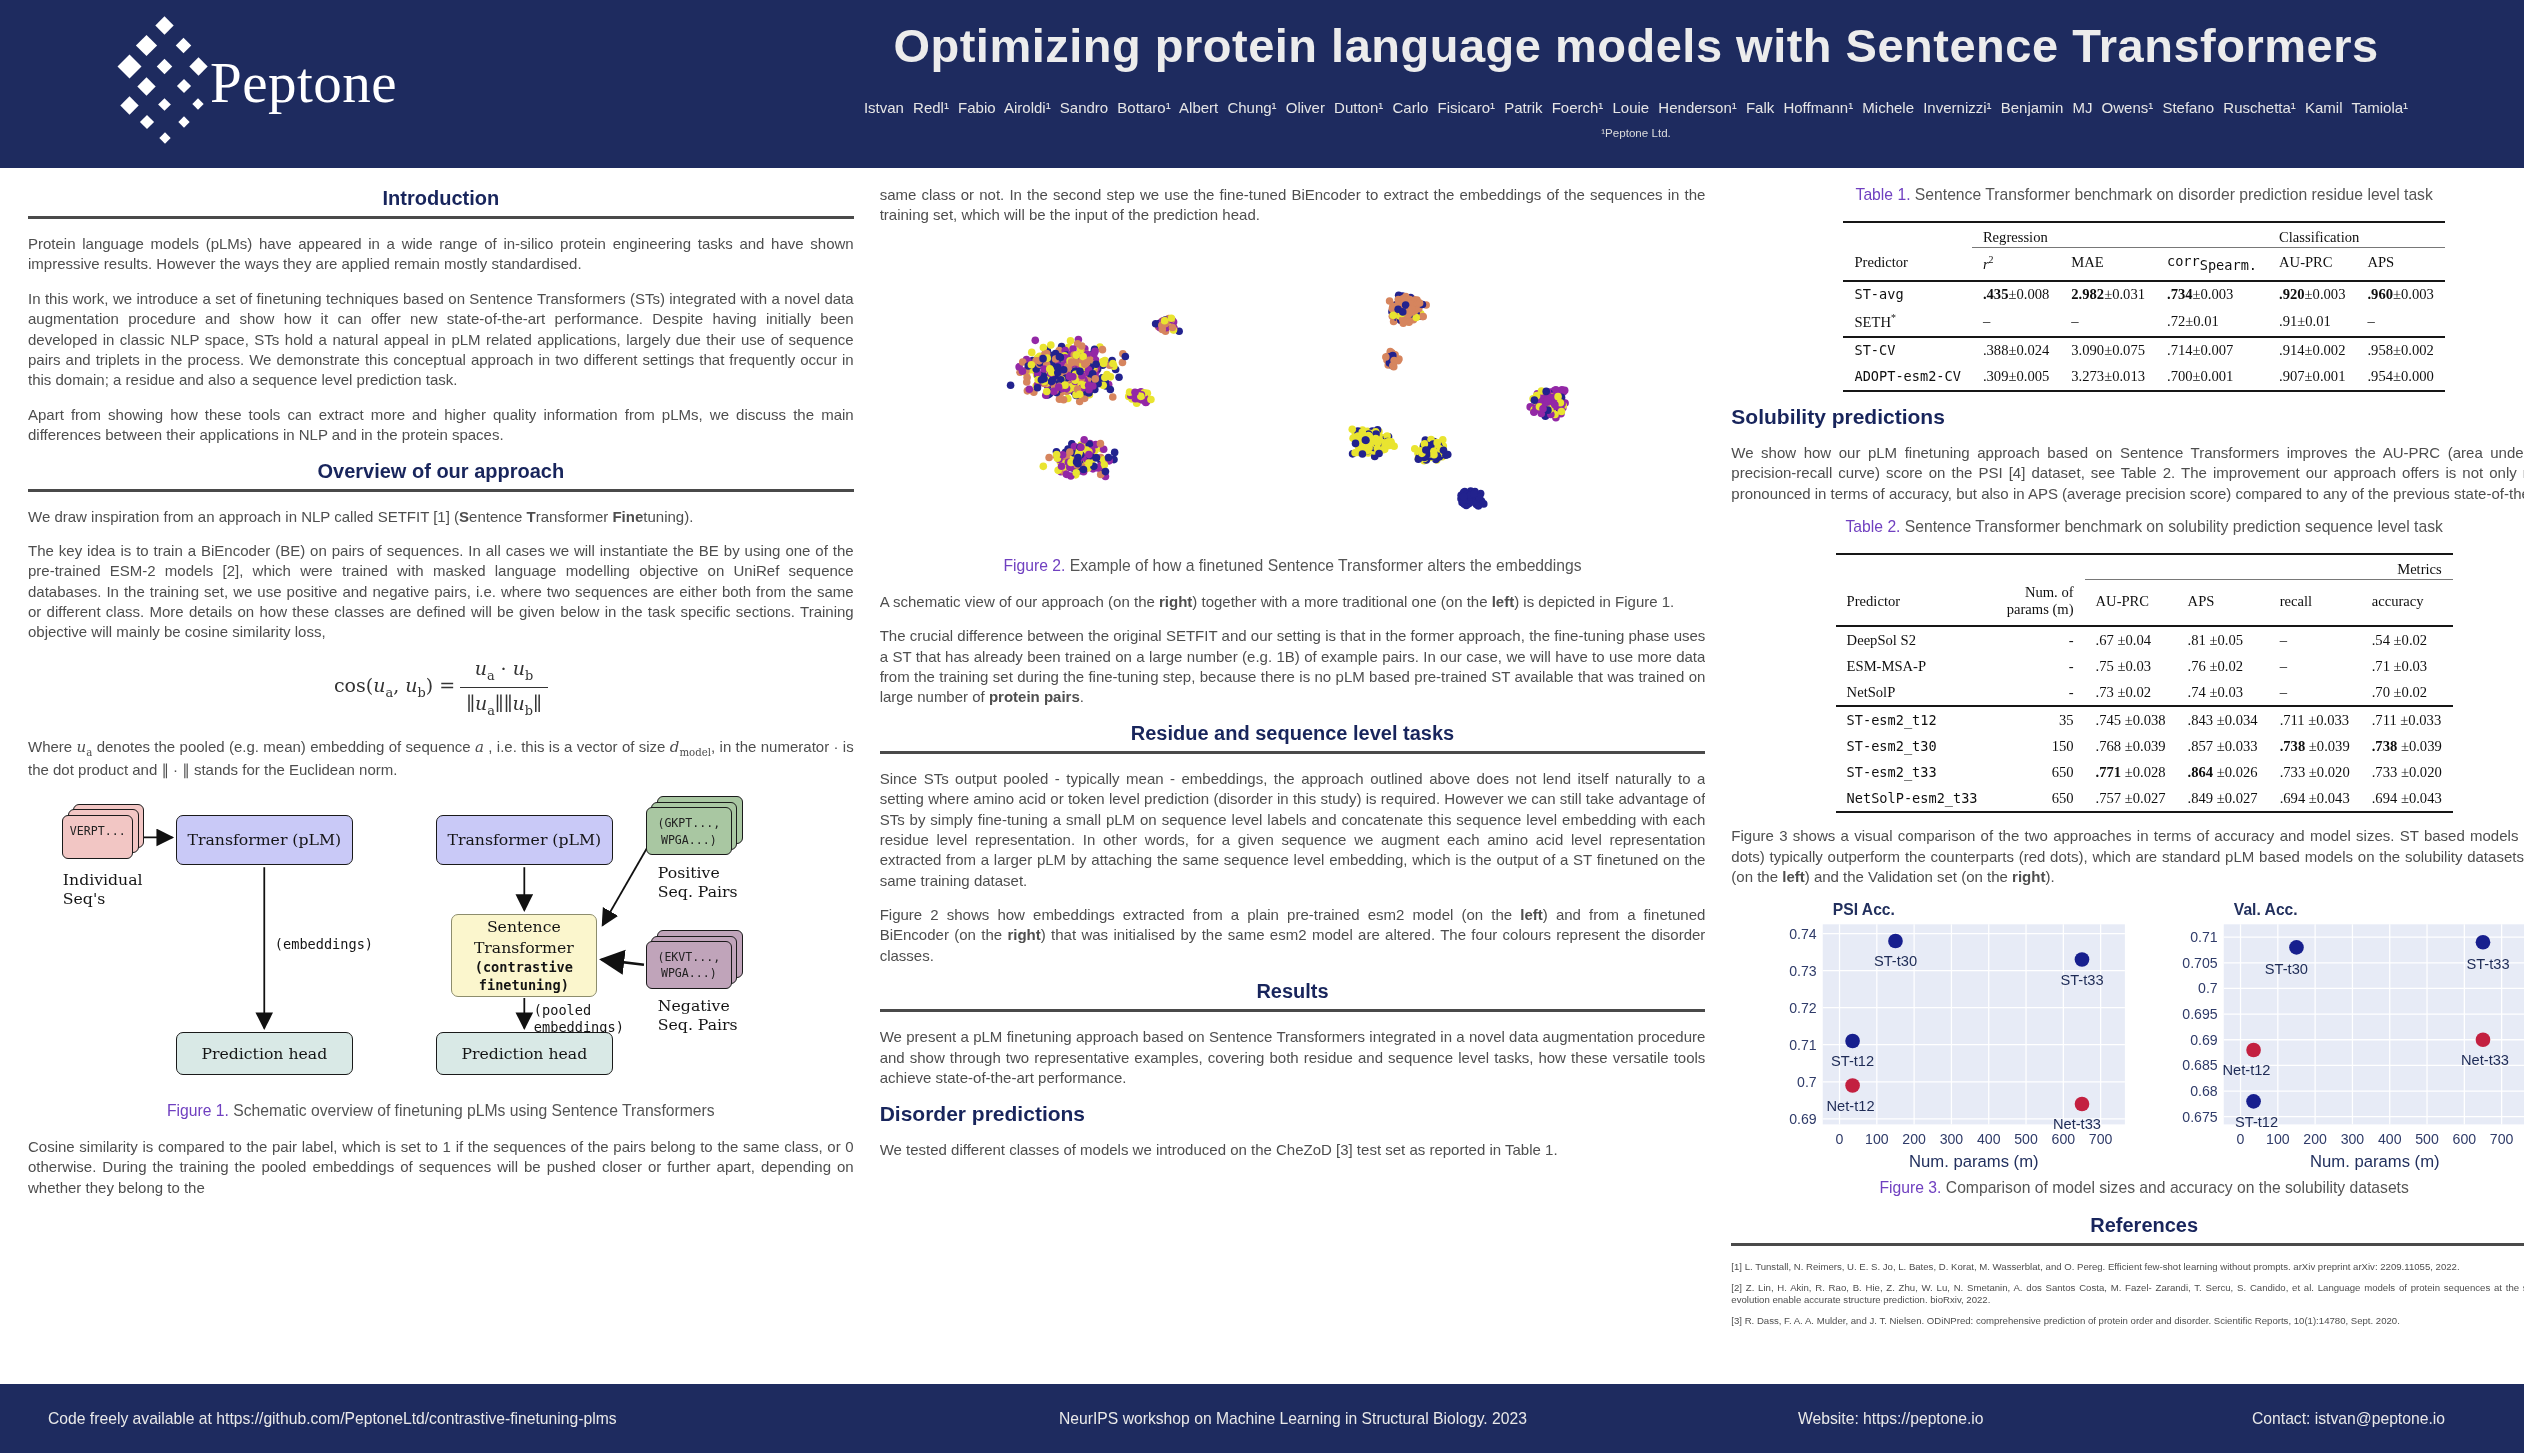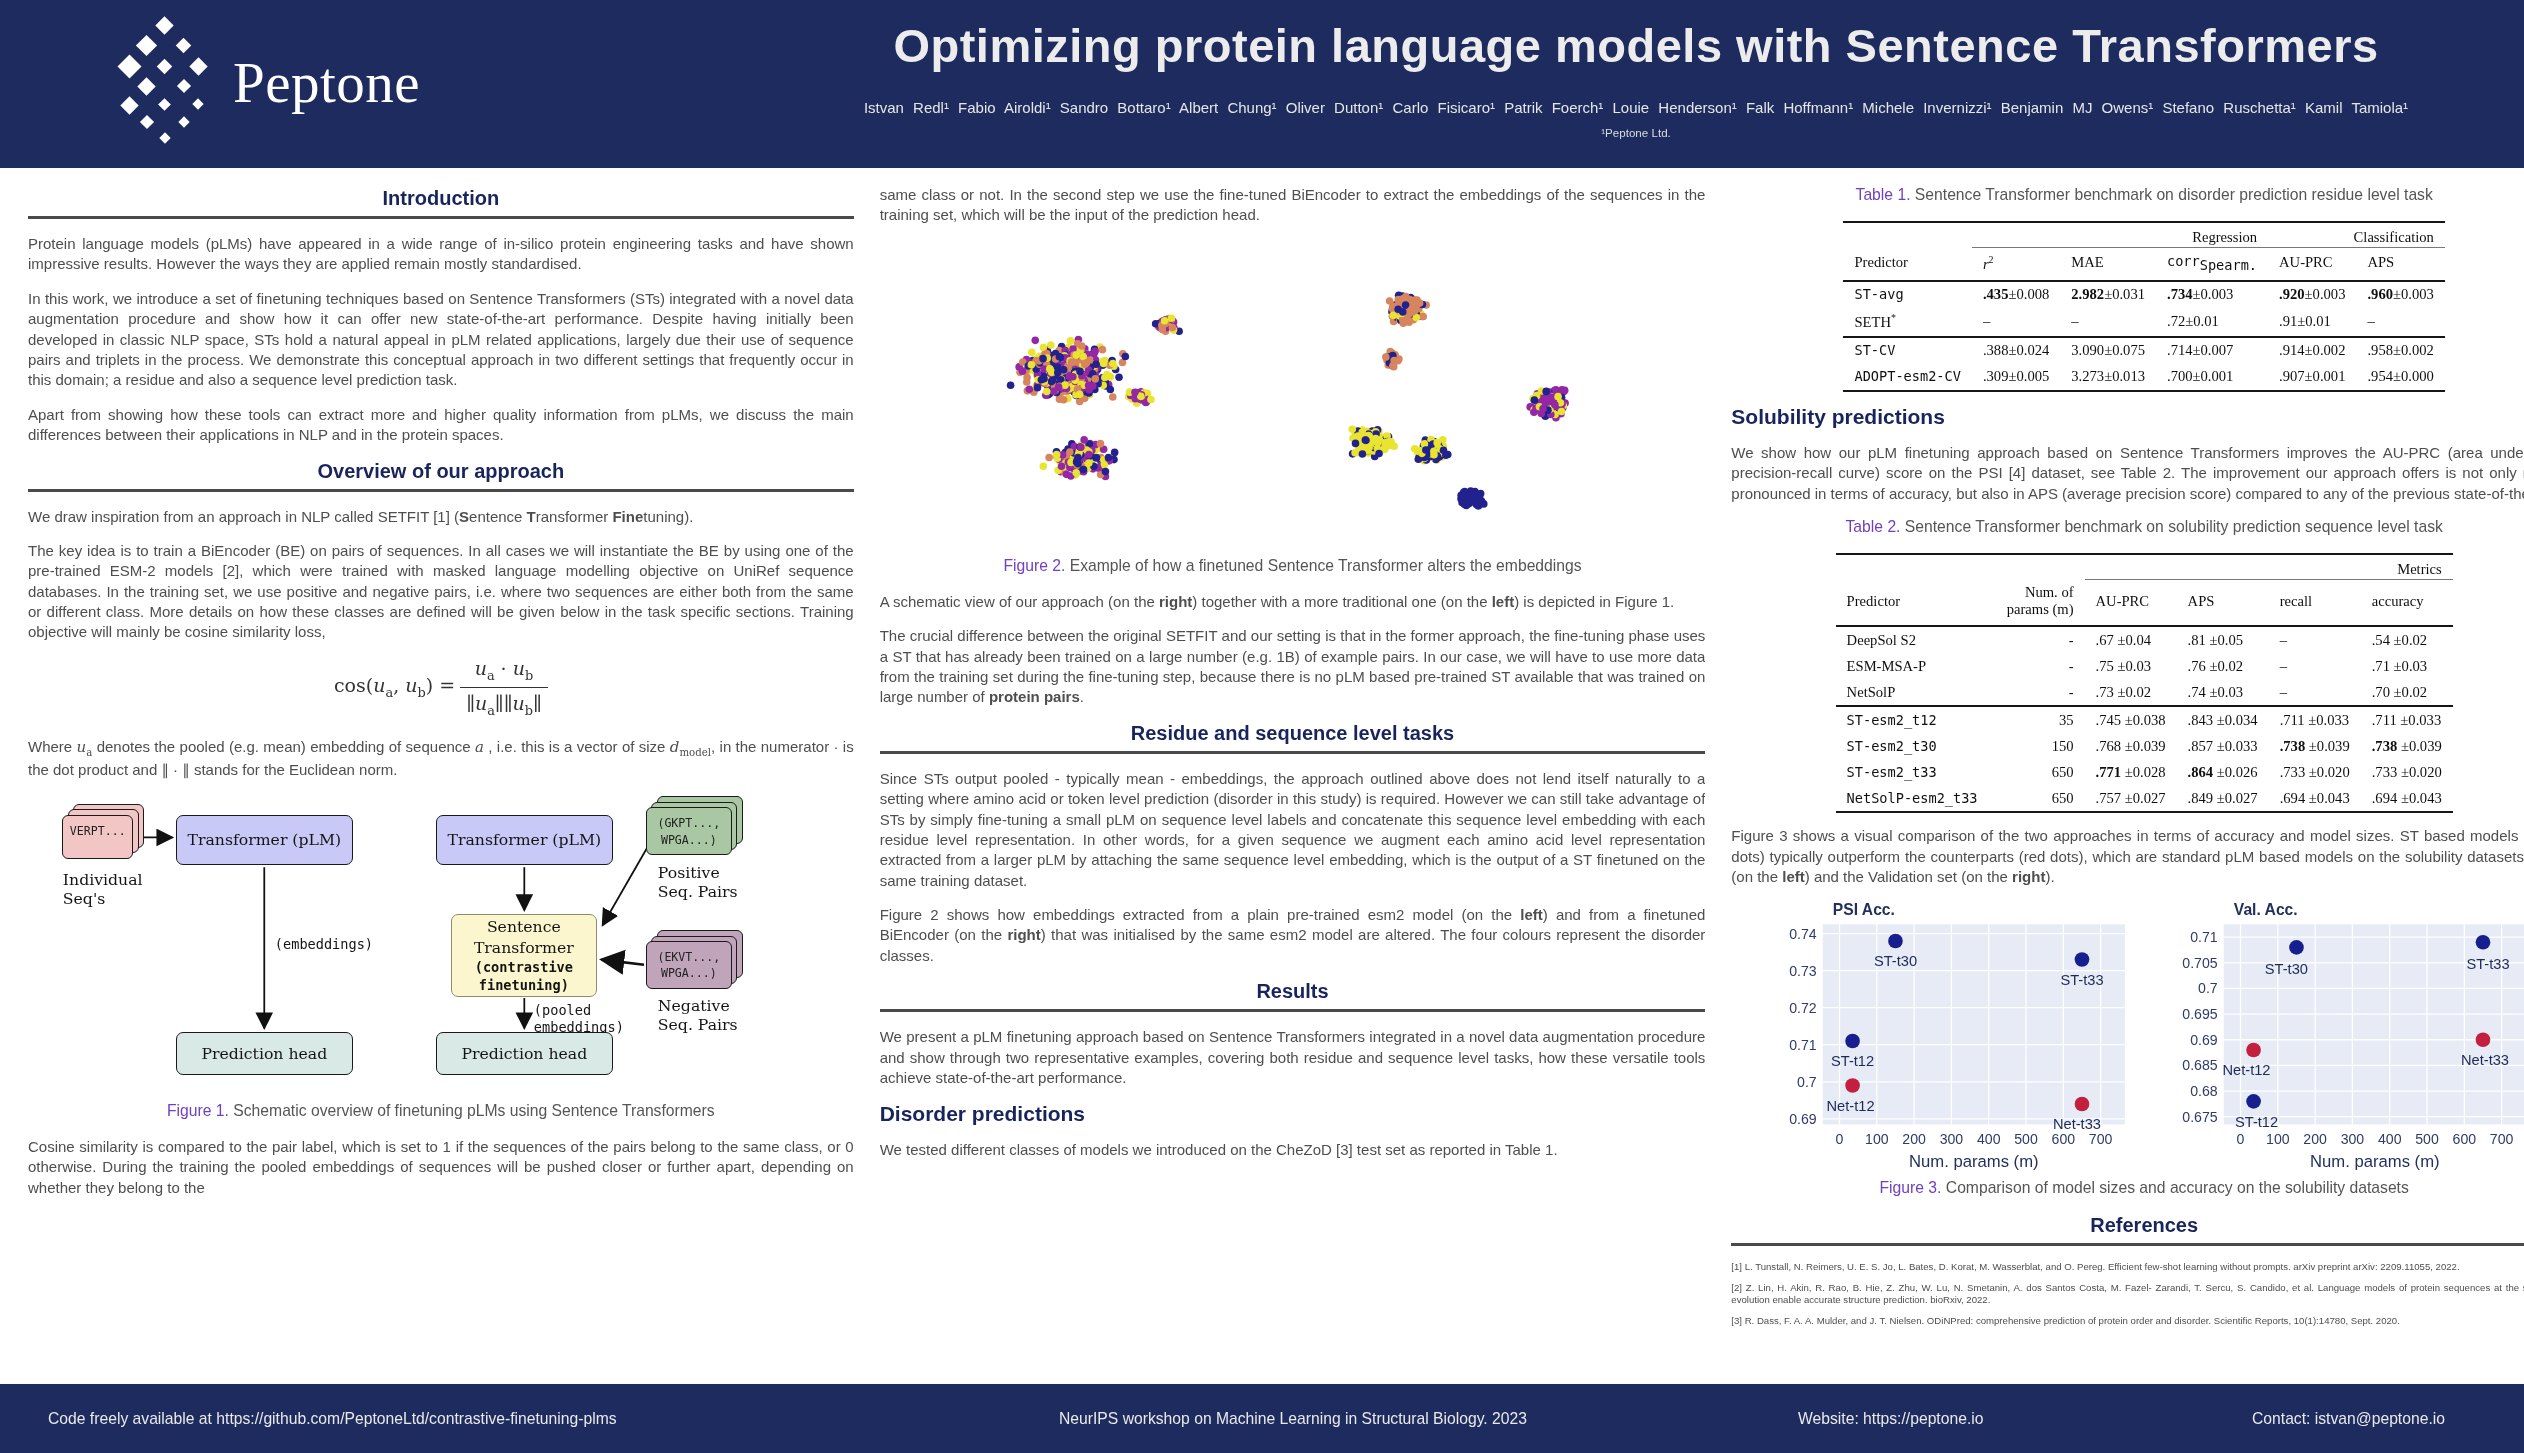--- a/index.html
+++ b/index.html
@@ -6,21 +6,21 @@
     --navy:#1e2b5f; --head-txt:#ededed; --sec:#18255c; --purple:#7040c0;
     --body:#4e4e4e; --rule:#4a4a4a; --ink:#141414;
   }
   *{box-sizing:border-box}
   html,body{margin:0;padding:0;background:#fff}
   body{width:2585px;height:1454px;font-family:"Liberation Sans",sans-serif;overflow:hidden}
   .poster{position:relative;width:2585px;height:1454px;background:#fff;overflow:hidden}
 
   
   header{position:absolute;top:0;left:0;right:0;height:168px;background:var(--navy);color:var(--head-txt)}
-  .logo{position:absolute;left:119px;top:15px;display:flex;align-items:center;gap:23px}
+  .logo{position:absolute;left:119px;top:15px;display:flex;align-items:center;}
   .logo-mark{position:relative;width:91px;height:135px}
   .dia{position:absolute;background:#fff;transform:rotate(45deg)}
   .brand{font-family:"Liberation Serif",serif;font-size:57px;color:#fff;letter-spacing:0.5px}
   .head-center{position:absolute;left:732px;right:45px;top:18px;text-align:center}
   h1{margin:0 0 26px 0;font-size:47px;font-weight:bold;color:#ececec;letter-spacing:0.5px}
   .authors{font-size:15px;word-spacing:5px;color:#e6e6e6}
   .affil{font-size:11.6px;margin-top:10px;color:#dcdcdc}
 
   
   main{position:absolute;top:168px;bottom:70px;left:0;right:0;display:flex;gap:26px;padding:17px 28px 0 28px}
@@ -54,21 +54,21 @@
   .cardtxt.ctr{text-align:center;padding:7px 2px 0 2px;line-height:1.4}
   .figlabel{position:absolute;font-family:"DejaVu Serif",serif;font-size:15.7px;color:var(--ink);line-height:1.25}
   .monolabel{position:absolute;font-family:"DejaVu Sans Mono",monospace;font-size:13.6px;color:var(--ink);line-height:1.35}
   svg.arrows{position:absolute;inset:0;width:100%;height:100%}
 
   
   .tablewrap{display:flex;justify-content:center;margin-bottom:13px}
   table.bench{border-collapse:collapse;font-family:"Liberation Serif",serif;font-size:14.6px;color:#0f0f0f;
     border-top:2.5px solid #161616;border-bottom:2.5px solid #161616}
   .bench th,.bench td{text-align:left;padding:4.5px 11px;font-weight:normal;white-space:nowrap}
-  .bench tr.grp th{text-align:right;padding:6px 11px 1px}
+  .bench tr.grp th{text-align:left;padding:6px 11px 1px}
   .bench tr.grp th.grule{border-bottom:1.3px solid #787878}
   .bench tr.hdr th{border-bottom:2px solid #161616;padding-bottom:7px;padding-top:5px}
   .bench tr.sep td{border-top:2px solid #161616}
   .bench .mono{font-size:13.6px}
   table.t2 td:nth-child(2),table.t2 th:nth-child(2){text-align:right;white-space:normal;max-width:96px}
 
   
   .fig2wrap{display:flex;justify-content:center;margin:2px 0 0}
   .fig3row{display:flex;justify-content:center;gap:17px;margin:3px 0 0}
   .refs{font-size:9.6px;color:#4e4e4e;line-height:1.35}

